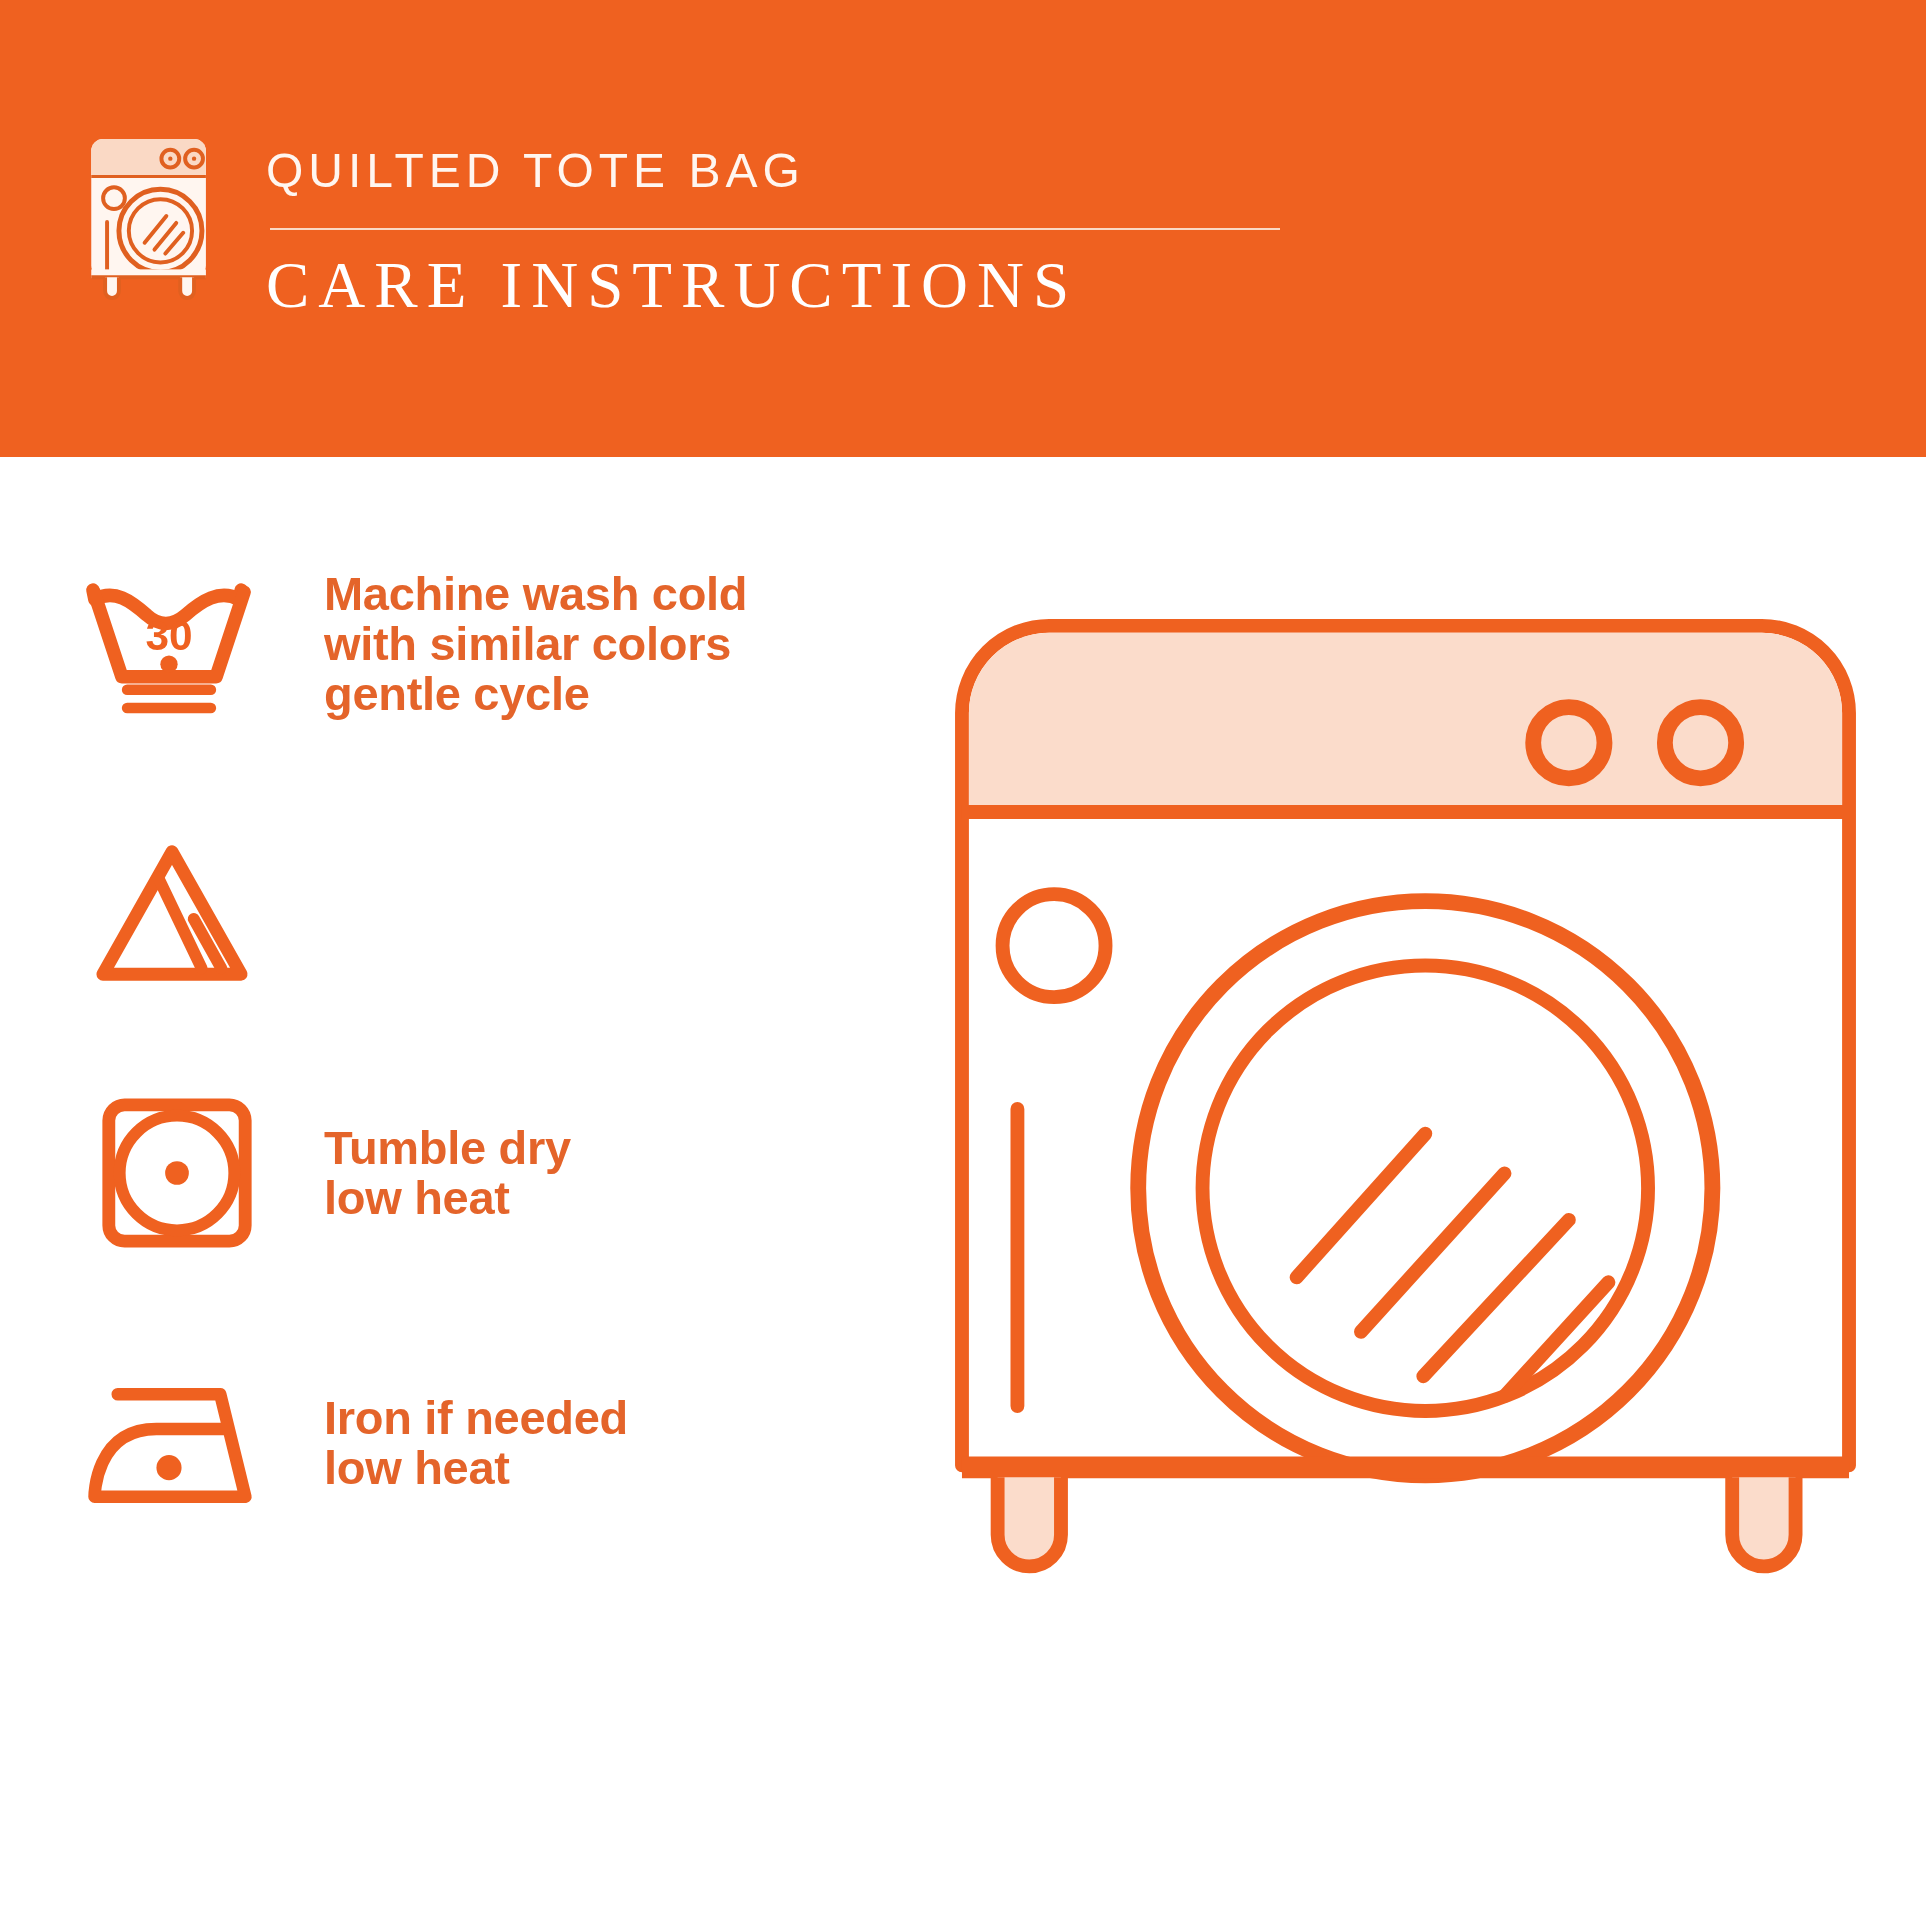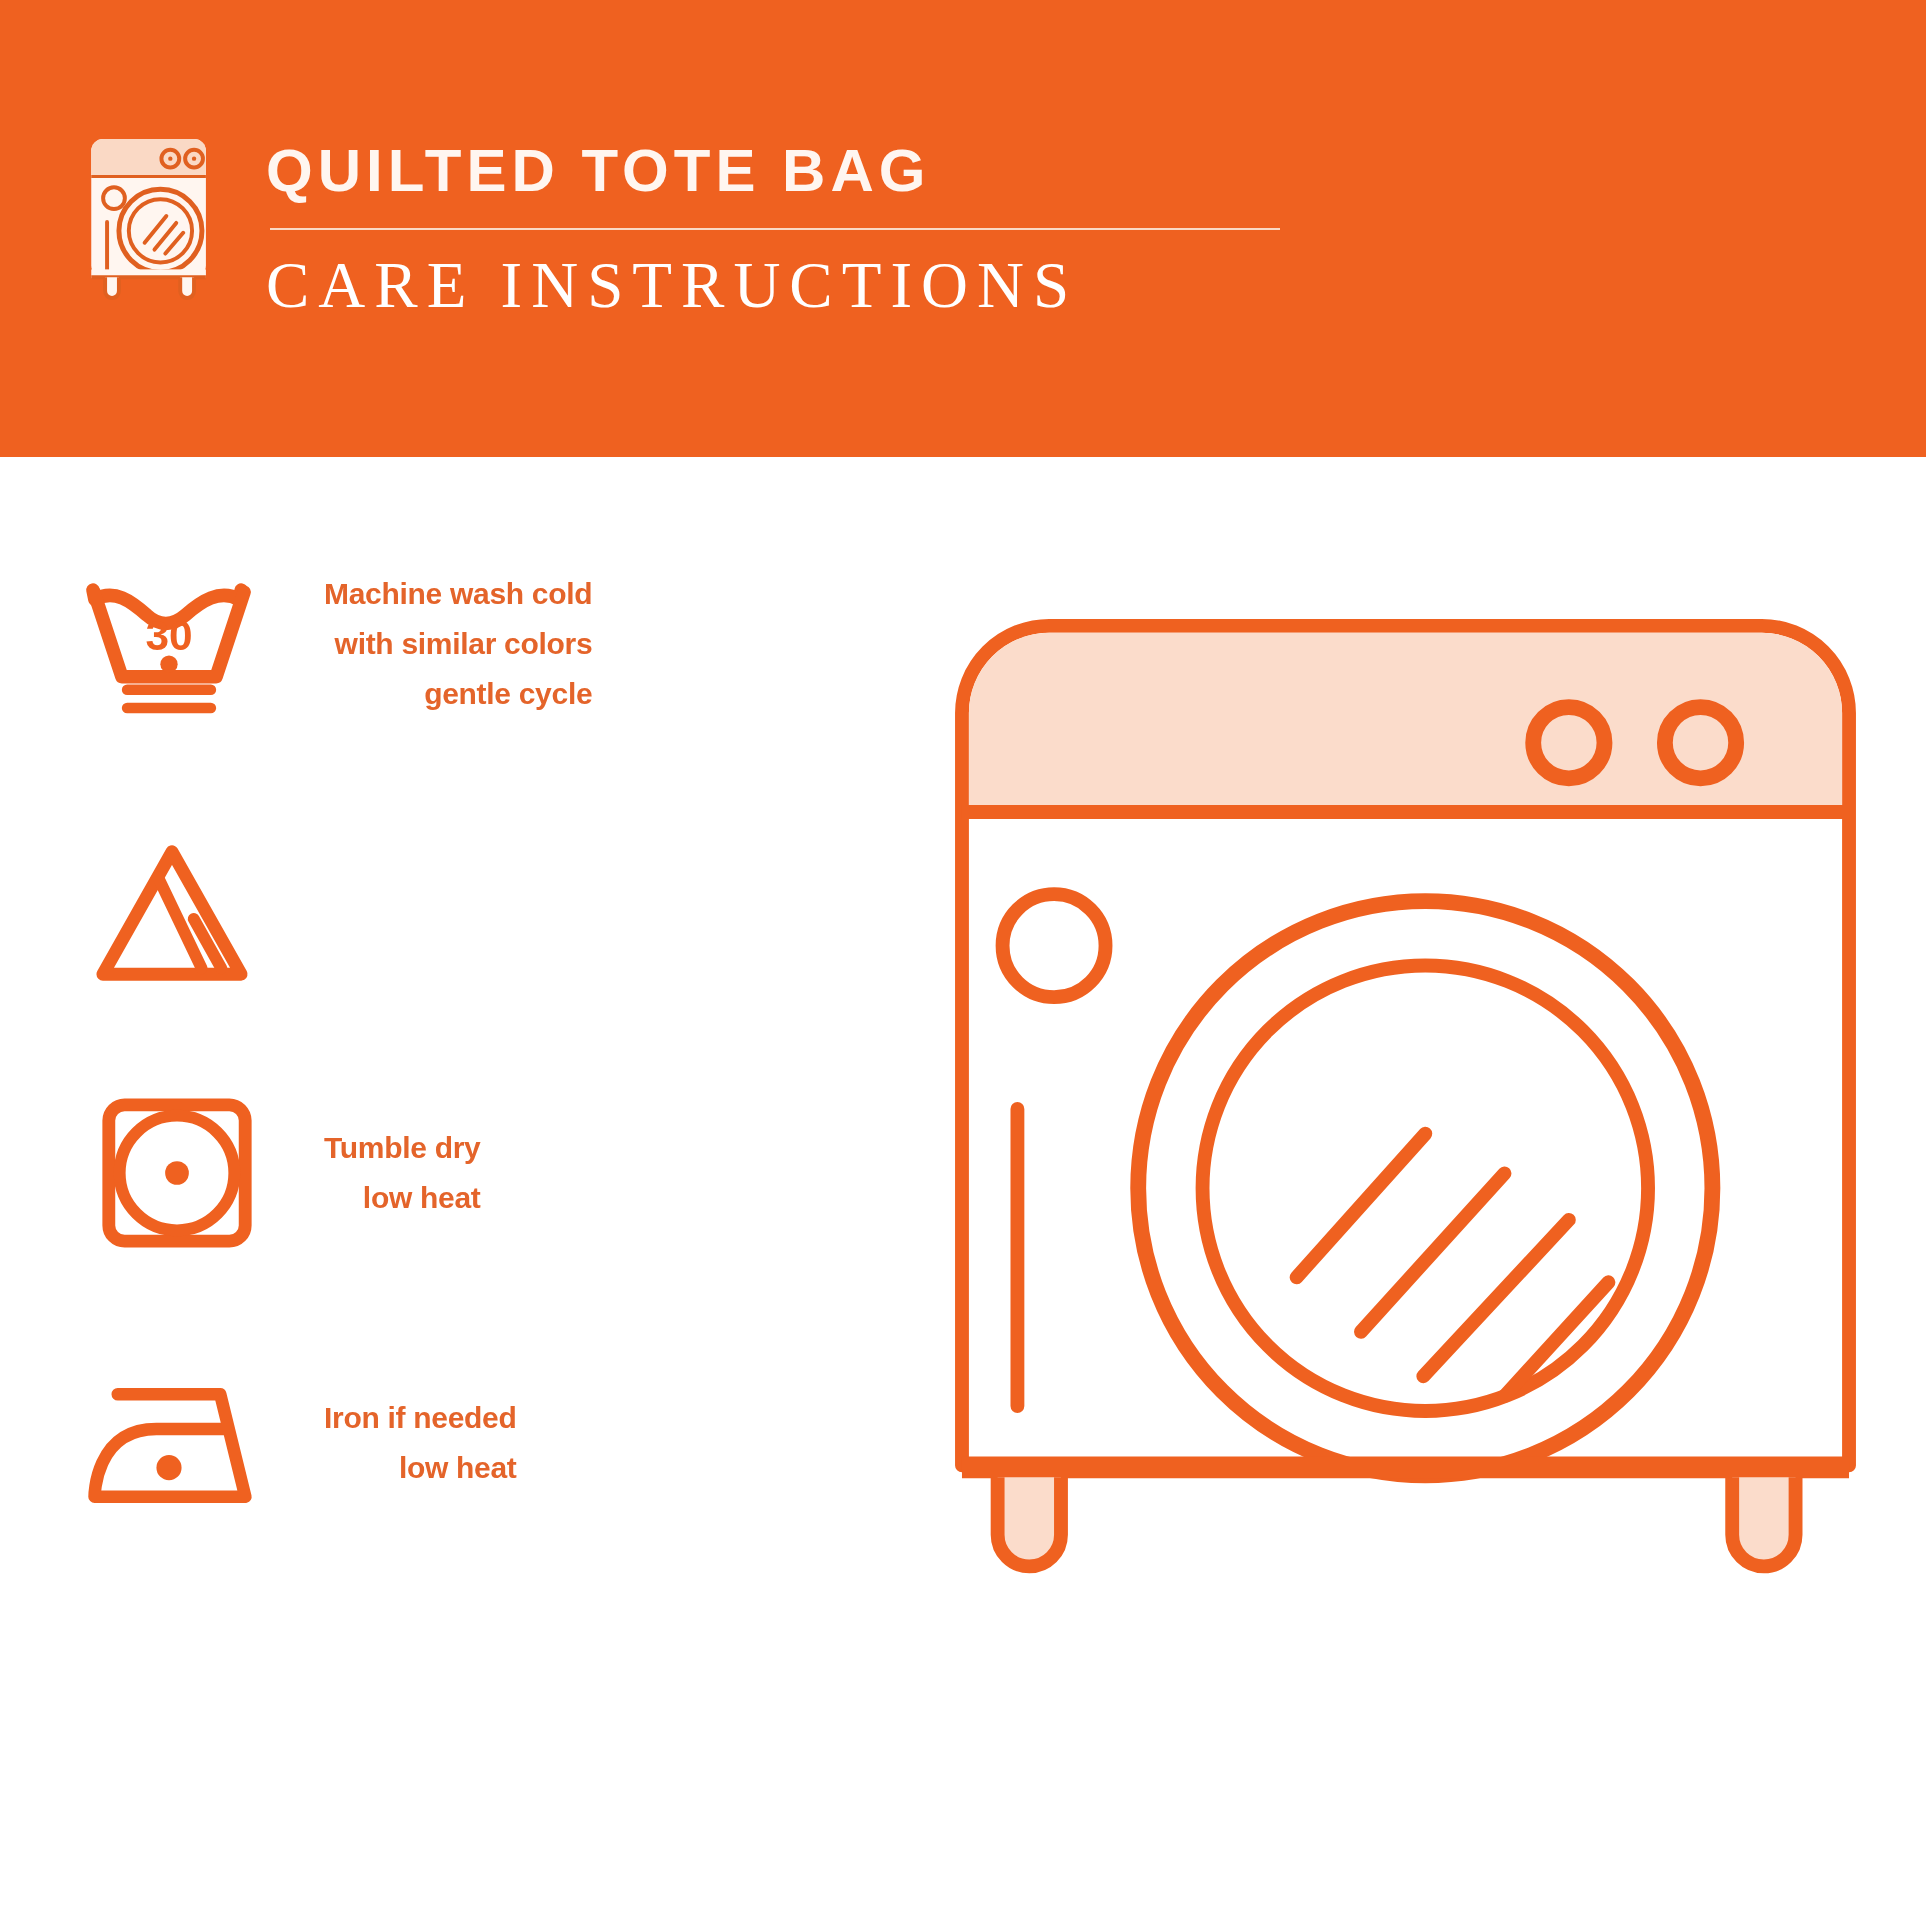--- a/index.html
+++ b/index.html
@@ -40,24 +40,24 @@
     flex: 0 0 auto;
     margin-right: 36px;
     margin-top: 4px;
   }
   .header-text {
     position: relative;
     padding-top: 2px;
   }
   .title-main {
     color: #FFF6F0;
-    font-size: 60px;
+    font-size: 48px;
     line-height: 83px;
     letter-spacing: 5px;
-    font-weight: 700;
+    font-weight: 400;
     white-space: nowrap;
   }
   .title-rule {
     width: 1010px;
     height: 2px;
     background: #FAD9C5;
     margin: 16px 0 14px 4px;
   }
   .title-sub {
     color: #FFFFFF;
@@ -91,26 +91,25 @@
     width: 184px;
     height: 184px;
     flex: 0 0 auto;
     display: flex;
     align-items: center;
     justify-content: flex-end;
   }
   .care-label {
     margin-left: 63px;
     color: #E4642A;
-    font-size: 30px;
+    font-size: 47px;
     line-height: 50px;
     font-weight: 700;
     letter-spacing: -0.3px;
     white-space: pre-line;
-    text-align: right;
   }
 
   
   .washer {
     position: absolute;
     left: 950px;
     top: 614px;
     width: 911px;
     height: 990px;
   }

